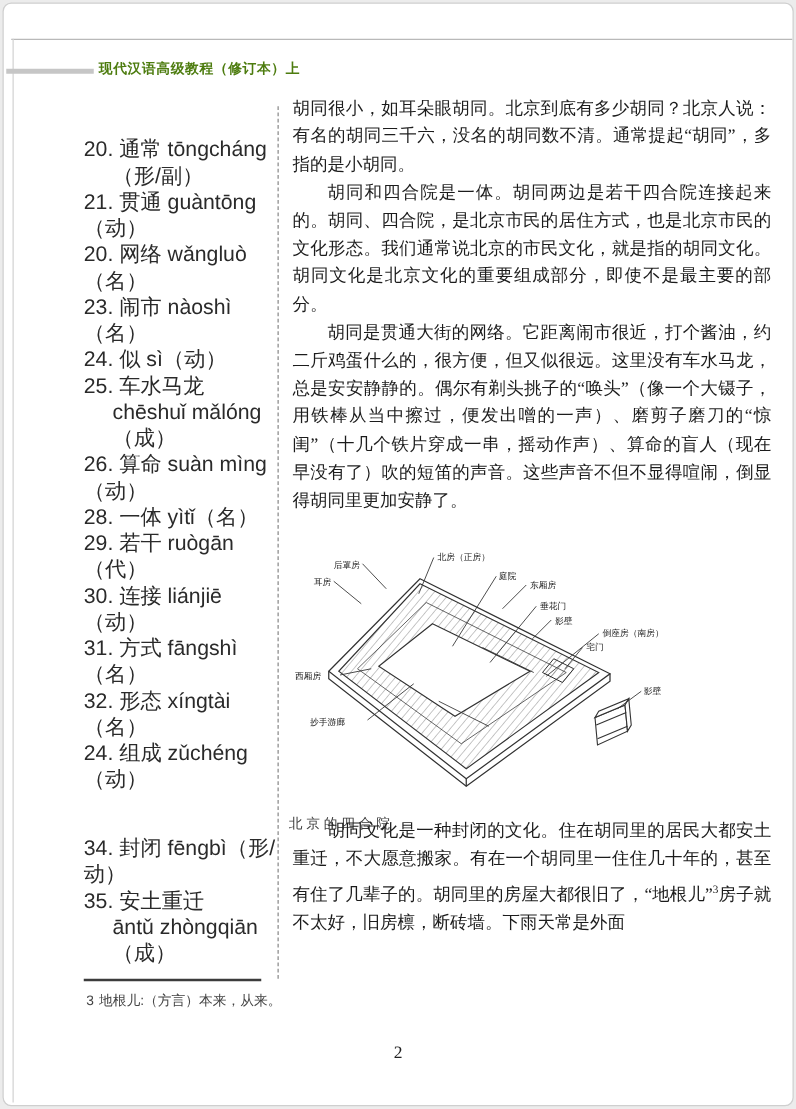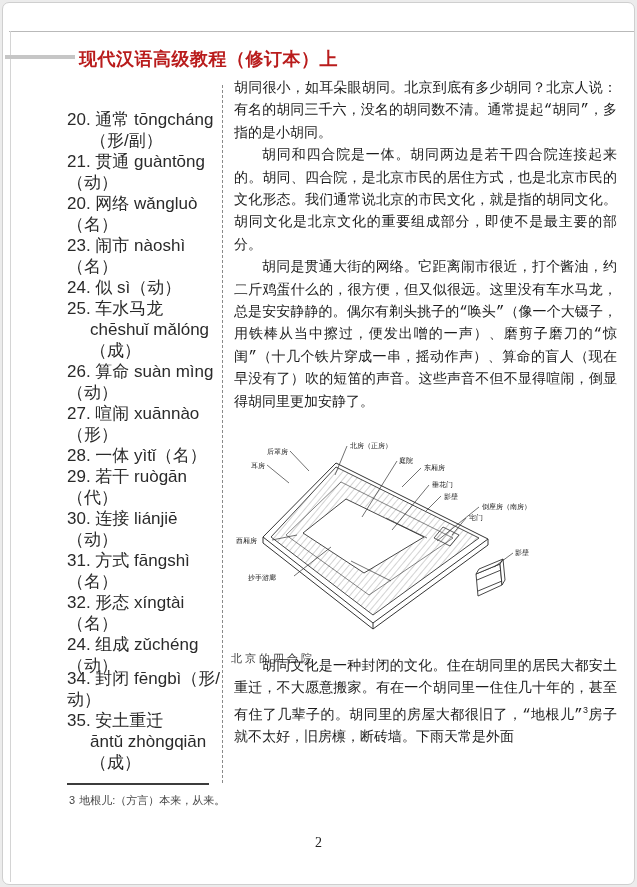--- a/index.html
+++ b/index.html
@@ -8,32 +8,32 @@
   .page {
     position:relative; width:631px; height:881px; margin:2px;
     background:#ffffff; border:1px solid #cfcfcf; border-radius:7px;
     overflow:hidden;
   }
 
   .top-rule  { position:absolute; left:6px;  top:28px; width:625px; height:1px; background:#b9b9b9; }
   .left-rule { position:absolute; left:7px;  top:28px; width:1px; height:851px; background:#d4d4d4; }
 
   .header-bar   { position:absolute; left:2px; top:52px; width:70px; height:4px; background:#c6c6c6; }
-  .header-title { position:absolute; left:76px; top:44px; font-size:18px; font-weight:bold;
-                  letter-spacing:0.5px; color:#b91c1c; }
+  .header-title { position:absolute; left:76px; top:44px; font-size:11px; font-weight:bold;
+                  letter-spacing:0.5px; color:#4d7c0f; }
 
   .vocab { position:absolute; left:64px; width:156px; font-size:17px; line-height:21px; color:#2a2a2a; }
   #vocab-group-1 { top:106px; }
   #vocab-group-2 { top:665px; }
   .v-line2 { padding-left:23px; }
 
   .divider { position:absolute; left:219px; top:82px; height:698px; border-left:1px dashed #8a8a8a; }
 
   .maintext { position:absolute; left:231px; width:383px;
-              font-family:Liberation Mono, monospace;
+              font-family:Liberation Serif, serif;
               font-size:14px; line-height:22.4px; color:#1c1c1c; text-align:justify; }
   #text-top { top:74px; height:358px; overflow:hidden; }
   #text-bottom { top:652px; height:114px; overflow:hidden; }
   .maintext p { margin:0; }
   .maintext p.indent { text-indent:2em; }
   .maintext sup { font-size:9px; }
 
   .diagram { position:absolute; left:228px; top:430px; }
   .diagram-caption { position:absolute; left:228px; top:648px; width:330px; 
                      font-size:11px; letter-spacing:3px; color:#3a3a3a;
@@ -74,23 +74,20 @@
       </div>
       <div class="vocab-item">
         <div class="v-line1">24. 似 sì（动）</div>
       </div>
       <div class="vocab-item">
         <div class="v-line1">25. 车水马龙</div>
         <div class="v-line2">chēshuǐ mǎlóng（成）</div>
       </div>
       <div class="vocab-item">
         <div class="v-line1">26. 算命 suàn mìng（动）</div>
-      </div>
-      <div class="vocab-item">
-        <div class="v-line1">27. 喧闹 xuānnào（形）</div>
       </div>
       <div class="vocab-item">
         <div class="v-line1">28. 一体 yìtǐ（名）</div>
       </div>
       <div class="vocab-item">
         <div class="v-line1">29. 若干 ruògān（代）</div>
       </div>
       <div class="vocab-item">
         <div class="v-line1">30. 连接 liánjiē（动）</div>
       </div>

